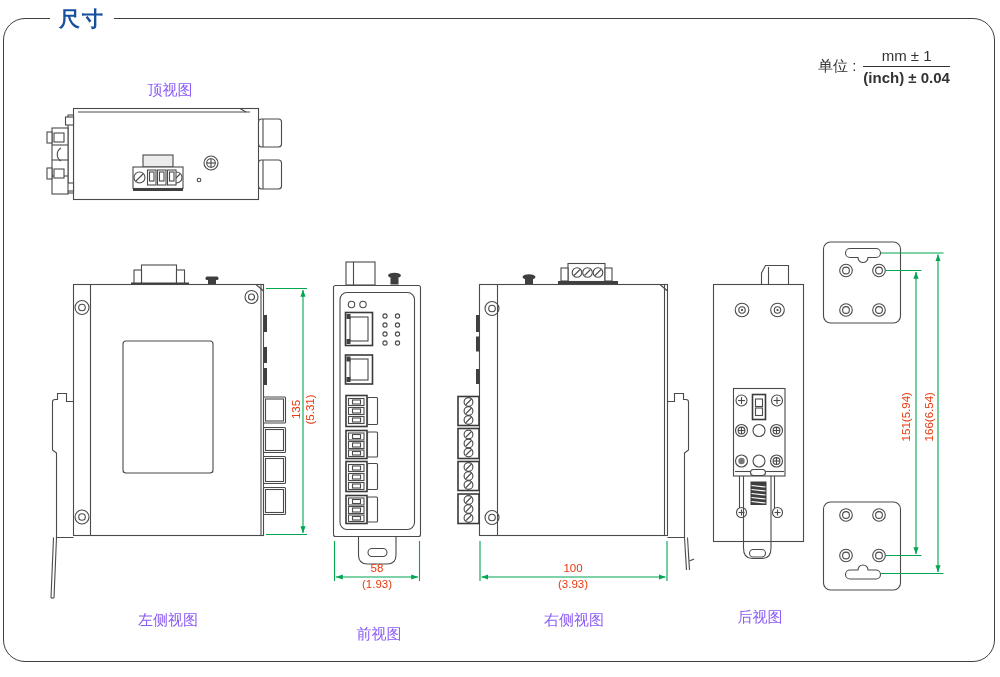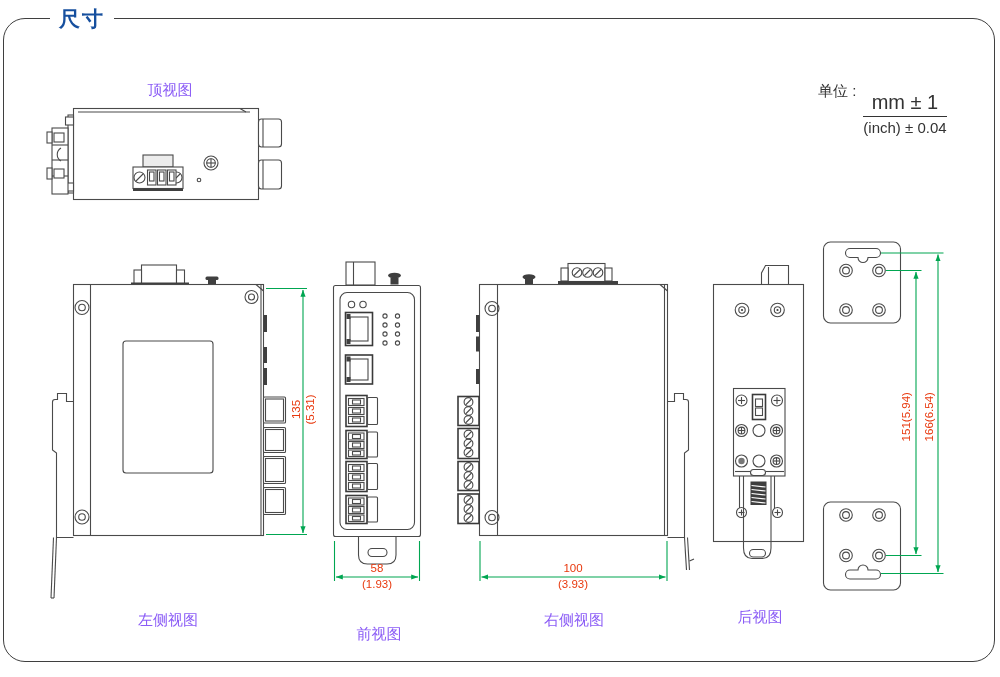--- a/index.html
+++ b/index.html
@@ -14,22 +14,22 @@
   #page-title {
     position:absolute; left:50px; top:5px; padding:0 9px; background:#fff;
     color:#164f9e; font-size:21px; font-weight:bold; letter-spacing:2px; z-index:5;
   }
   #unit-row {
     position:absolute; left:818px; top:47px; display:flex; align-items:center;
     gap:7px; color:#333; z-index:4;
   }
   #unit-row .unit-label { font-size:15px; }
   .fraction { display:inline-block; text-align:center; }
-  .fraction .num { display:block; font-size:20px; padding:0 6px 2px 6px; border-bottom:1.5px solid #333;margin-top:44px; }
-  .fraction .den { display:block; font-size:15px; padding-top:2px; }
+  .fraction .num { display:block; font-size:15px; padding:0 6px 2px 6px; border-bottom:1.5px solid #333; }
+  .fraction .den { display:block; font-size:15px; padding-top:2px;font-weight:bold; }
   .vlabel { position:absolute; width:130px; color:#8b5cf6; font-size:15px; text-align:center; line-height:17px; }
   .dim { position:absolute; color:#e8380d; font-size:11.5px; line-height:13.5px; text-align:center; white-space:nowrap; z-index:3; }
   .rot { transform:rotate(-90deg); }
   svg .ol  { fill:#fff; stroke:#4a4a4a; stroke-width:1.1; }
   svg .nf  { fill:none; stroke:#4a4a4a; stroke-width:1.1; }
   svg .ol2 { fill:#fff; stroke:#3a3a3a; stroke-width:1.6; }
   svg .dk  { fill:#3f3f3f; stroke:none; }
   svg .gr  { fill:none; stroke:#00a651; stroke-width:1.1; }
   svg .wt  { stroke:#fff; stroke-width:1.2; }
 </style>

